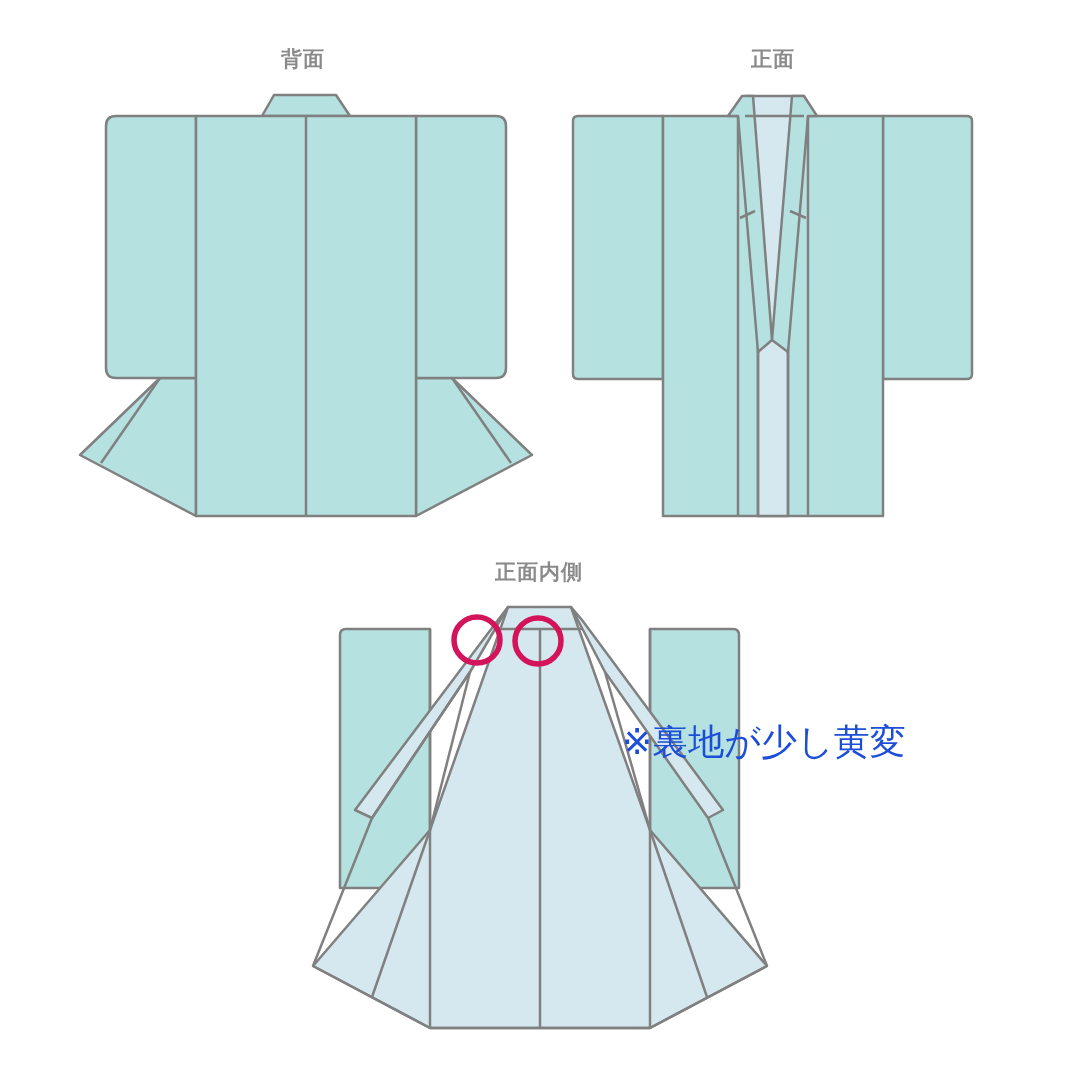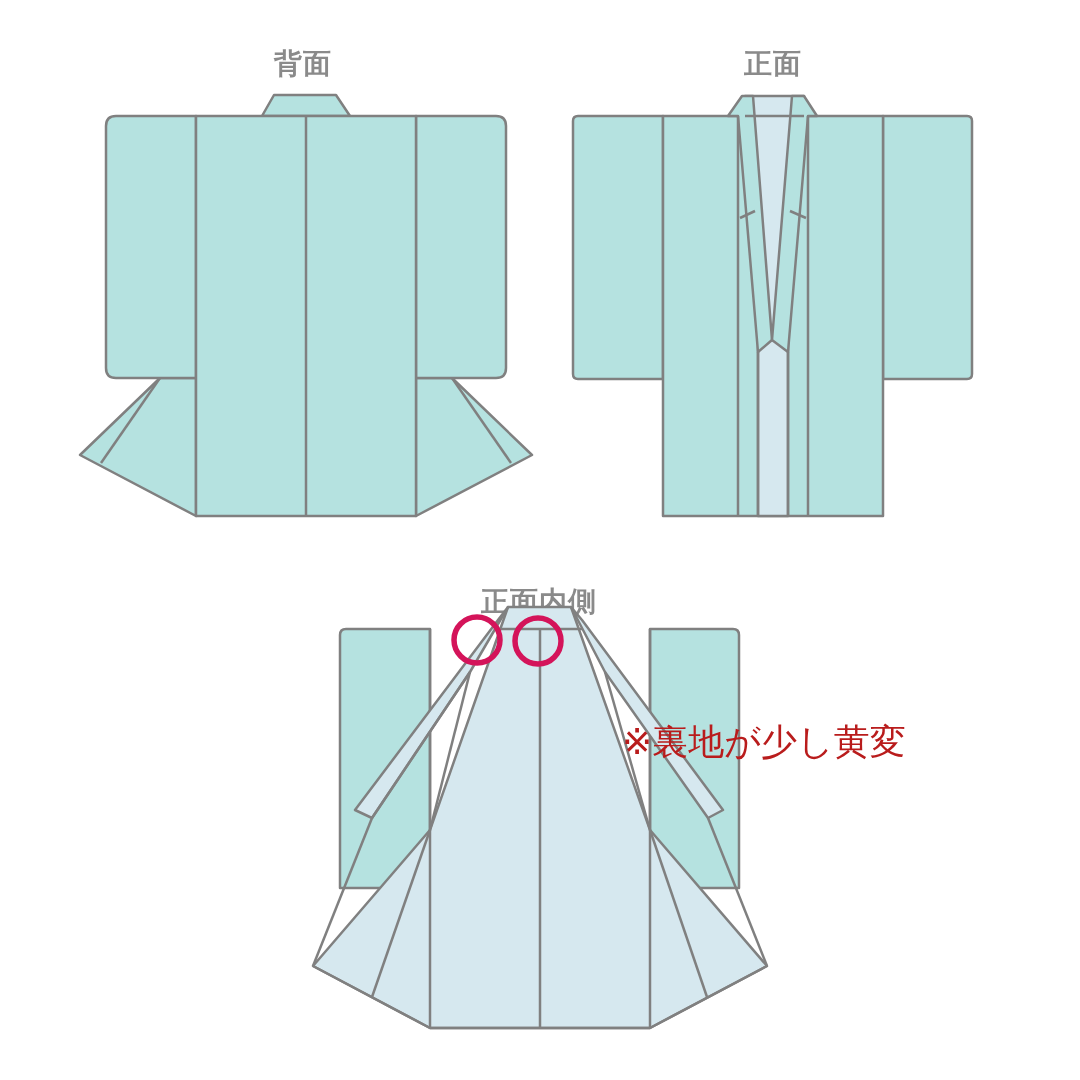--- a/index.html
+++ b/index.html
@@ -1,26 +1,26 @@
 <!DOCTYPE html>
 <html><head>
   <meta charset="utf-8">
   <style>
     html, body { margin: 0; padding: 0; background: #ffffff; }
     body { width: 1080px; height: 1080px; position: relative; overflow: hidden; font-family: "DejaVu Sans", sans-serif; }
-    .label { position: absolute; color: #8a8a8a; font-weight: bold; font-size: 28px; letter-spacing: 1px; text-align: center; transform: translateX(-50%); white-space: nowrap; }
-    .note { position: absolute; color: #b91c1c; font-size: 36px; white-space: nowrap; font-family: "DejaVu Sans", sans-serif; letter-spacing: 0px; }
+    .label { position: absolute; color: #8a8a8a; font-weight: bold; font-size: 21px; letter-spacing: 1px; text-align: center; transform: translateX(-50%); white-space: nowrap; }
+    .note { position: absolute; color: #1d4ed8; font-size: 36px; white-space: nowrap; font-family: "DejaVu Sans", sans-serif; letter-spacing: 0px; }
     svg.diagram { position: absolute; left: 0; top: 0; }
   </style>
 </head>
 <body>
 
 <div class="label" style="left:303px; top:45px;">背面</div>
 <div class="label" style="left:773px; top:45px;font-family:Liberation Serif, serif;">正面</div>
-<div class="label" style="left:539px; top:558px;margin-top:25px;">正面内側</div>
+<div class="label" style="left:539px; top:558px;">正面内側</div>
 
 <svg class="diagram" width="1080" height="1080" viewBox="0 0 1080 1080">
   <g stroke="#808080" stroke-width="2.5" stroke-linejoin="round" fill="#b5e2e0">
 
     <g>
       <polygon points="262,116 274,95 336,95 350,116"></polygon>
       <polygon points="160,378 196,378 196,516 80,455"></polygon>
       <polygon points="416,378 452,378 532,455 416,516"></polygon>
       <line x1="160" y1="378" x2="101" y2="463"></line>
       <line x1="452" y1="378" x2="511" y2="463"></line>

